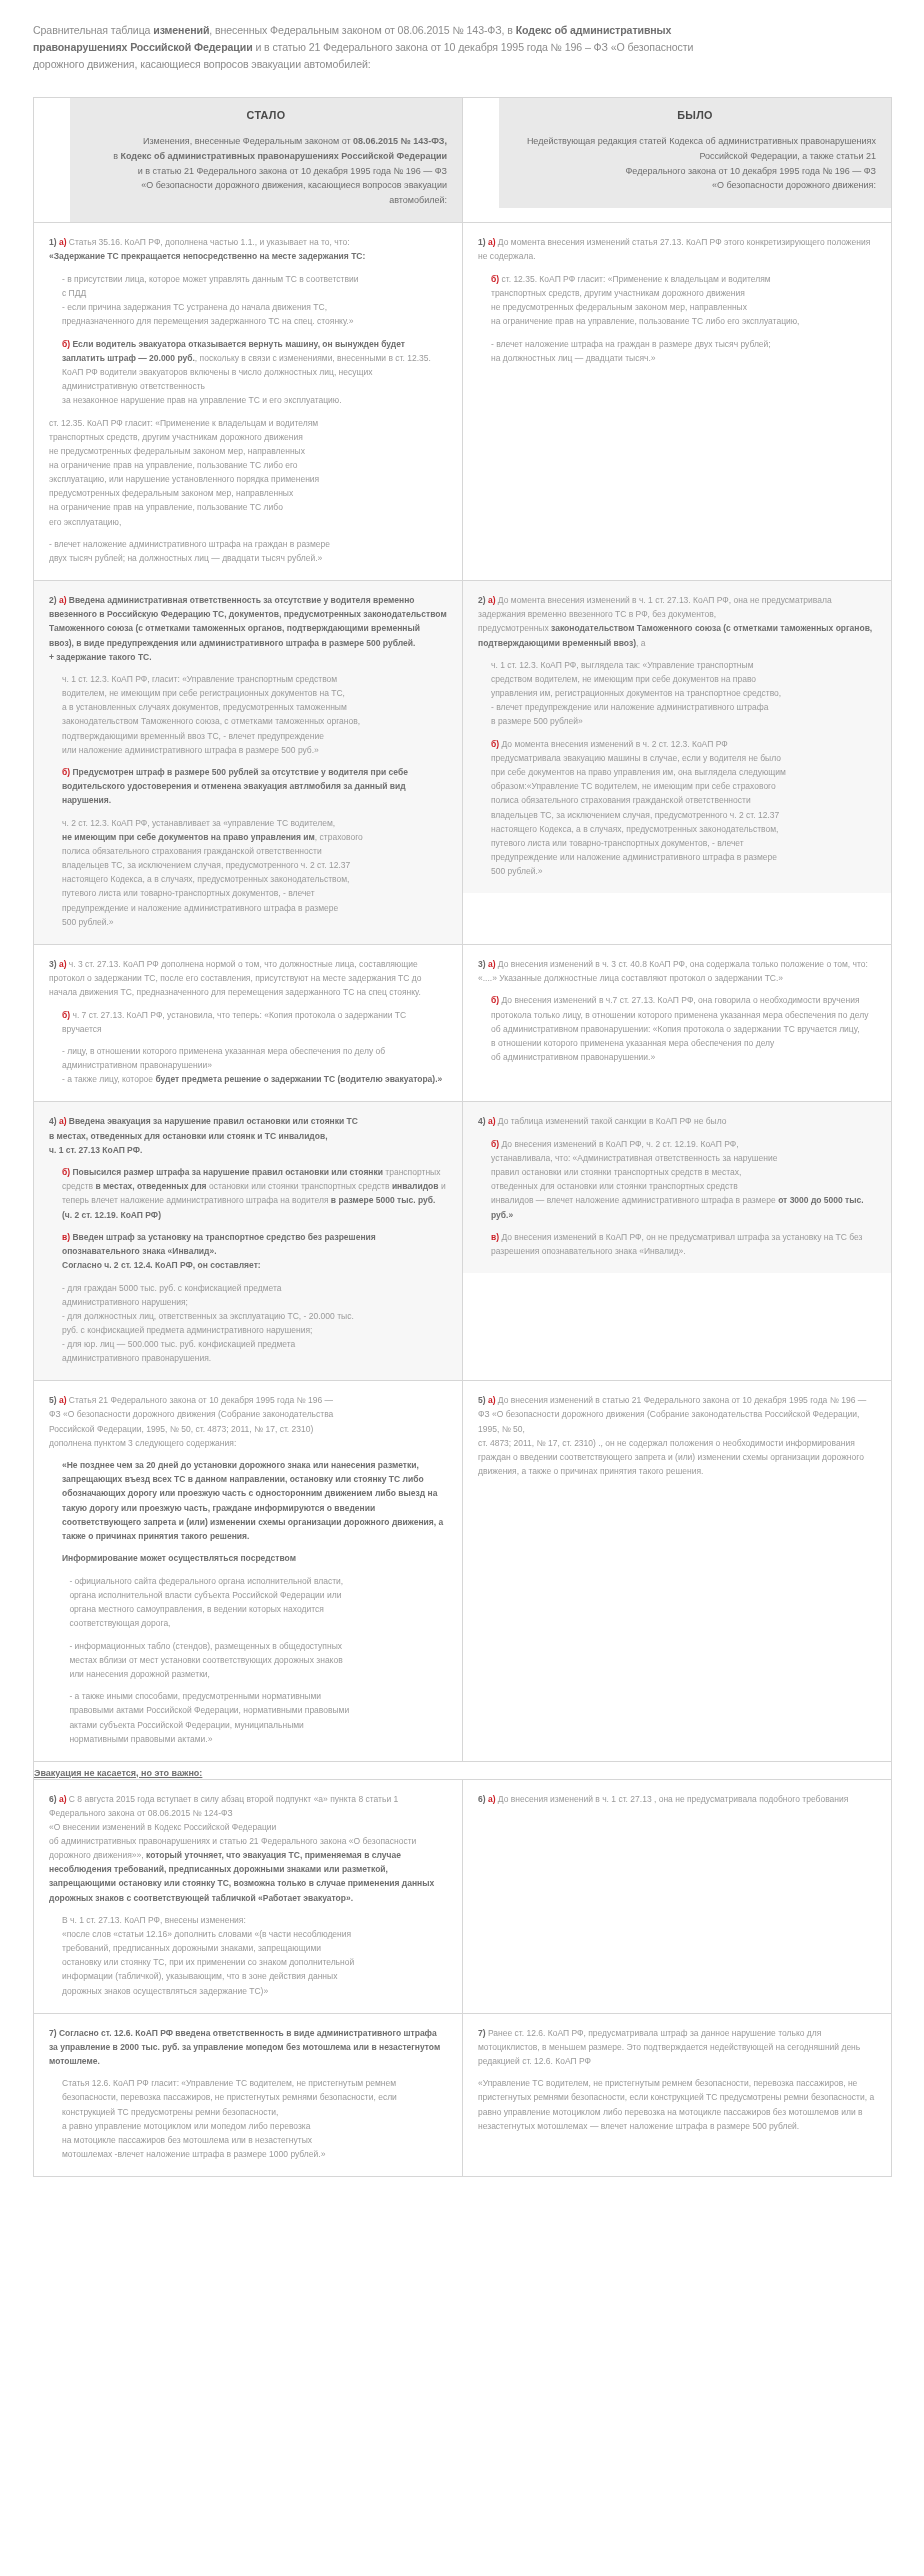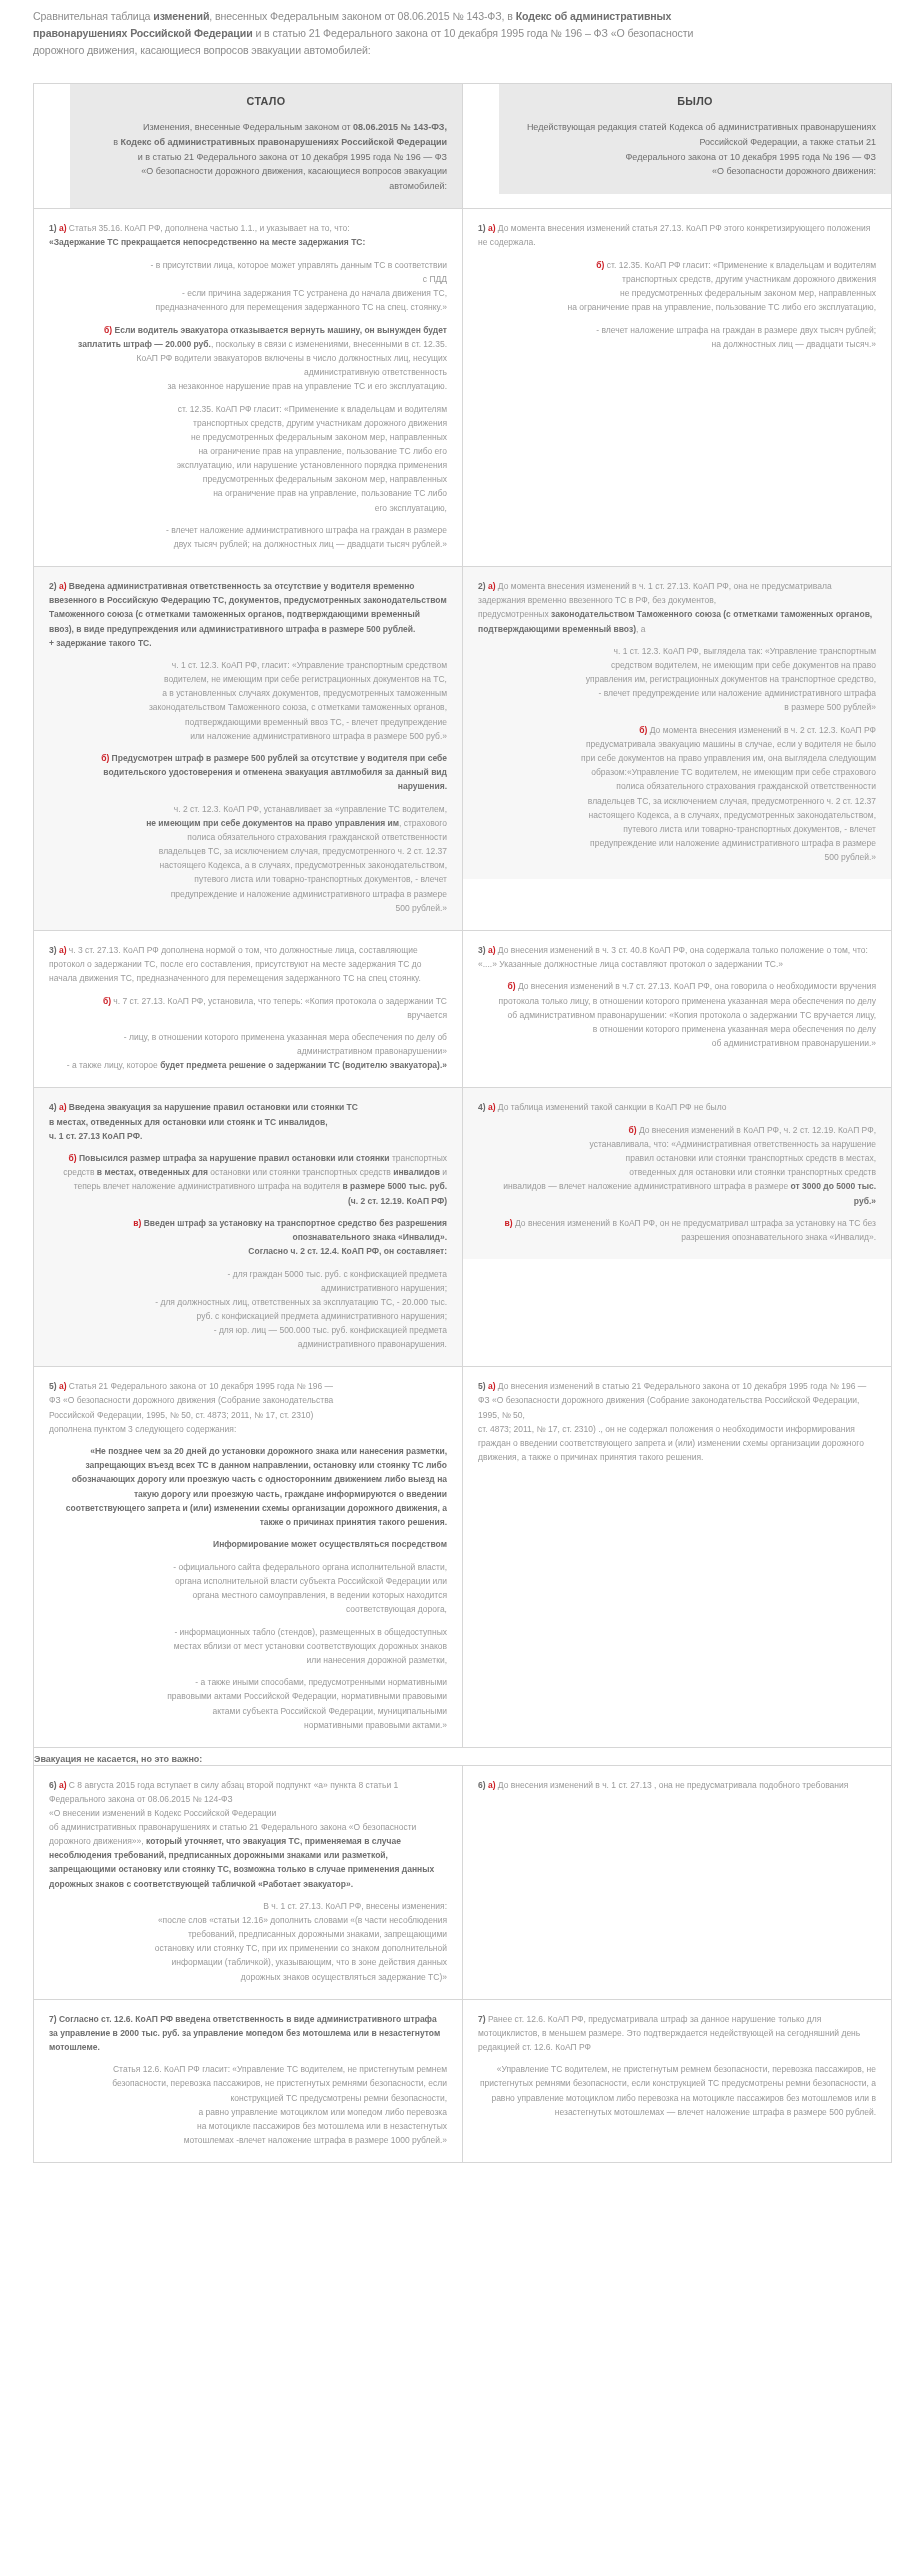--- a/index.html
+++ b/index.html
@@ -10,21 +10,21 @@
   }
   body {
     width: 925px;
     font-family: "Liberation Sans", "DejaVu Sans", sans-serif;
     color: #8e8e8e;
     -webkit-font-smoothing: antialiased;
   }
   .page {
     width: 773px;
     box-sizing: border-box;
-    padding: 8px 33px 28px 33px;
+    padding: 22px 33px 28px 33px;
   }
   .intro {
     font-size: 10.6px;
     line-height: 1.62;
     color: #8d8d8d;
     margin: 0 0 24px 0;
     letter-spacing: -0.1px;
   }
 
   table.cmp {
@@ -63,41 +63,42 @@
     padding: 12px 15px 15px 15px;
   }
   .cell.shade { background: #f7f7f7; }
 
   p.bl {
     margin: 0 0 0 0;
     font-size: 8.5px;
     line-height: 1.66;
     color: #9a9a9a;
   }
-  p.bl + p.bl { margin-top: 8.4px; text-align: right; }
+  p.bl + p.bl { margin-top: 8.4px; }
   p.bl.tight + p.bl.tight { margin-top: 0; }
   p.bl.gapL { margin-top: 15px; }
   p.bl.gapXL { margin-top: 28px; }
   p.bl.gapXXL { margin-top: 56px; }
   p.bl.indent { padding-left: 13px; }
   p.bl.indent2 { padding-left: 20.4px; }
 
   .num { font-weight: bold; color: #6b6b6b; }
   .lit { font-weight: bold; color: #cc1f26; }
   .strong { font-weight: bold; color: #6f6f6f; }
   .plain { color: #9a9a9a; }
 
   .note-row td {
     padding: 8.4px 15px;
     background: #ffffff;
   }
   .note-text {
     font-size: 9px;
     font-weight: bold;
     color: #707070;
+    text-decoration: underline;
   }
 </style>
 </head>
 <body>
 
 <div class="page">
 
   <p class="intro"><span>Сравнительная  таблица </span><span class="strong">изменений</span><span>,  внесенных Федеральным законом от 08.06.2015  № 143-ФЗ, в </span><span class="strong">Кодекс об административных правонарушениях Российской Федерации</span><span> и в статью 21  Федерального закона от 10 декабря  1995 года № 196 – ФЗ «О безопасности дорожного движения, касающиеся вопросов эвакуации автомобилей:</span></p>
 
   <table class="cmp">

